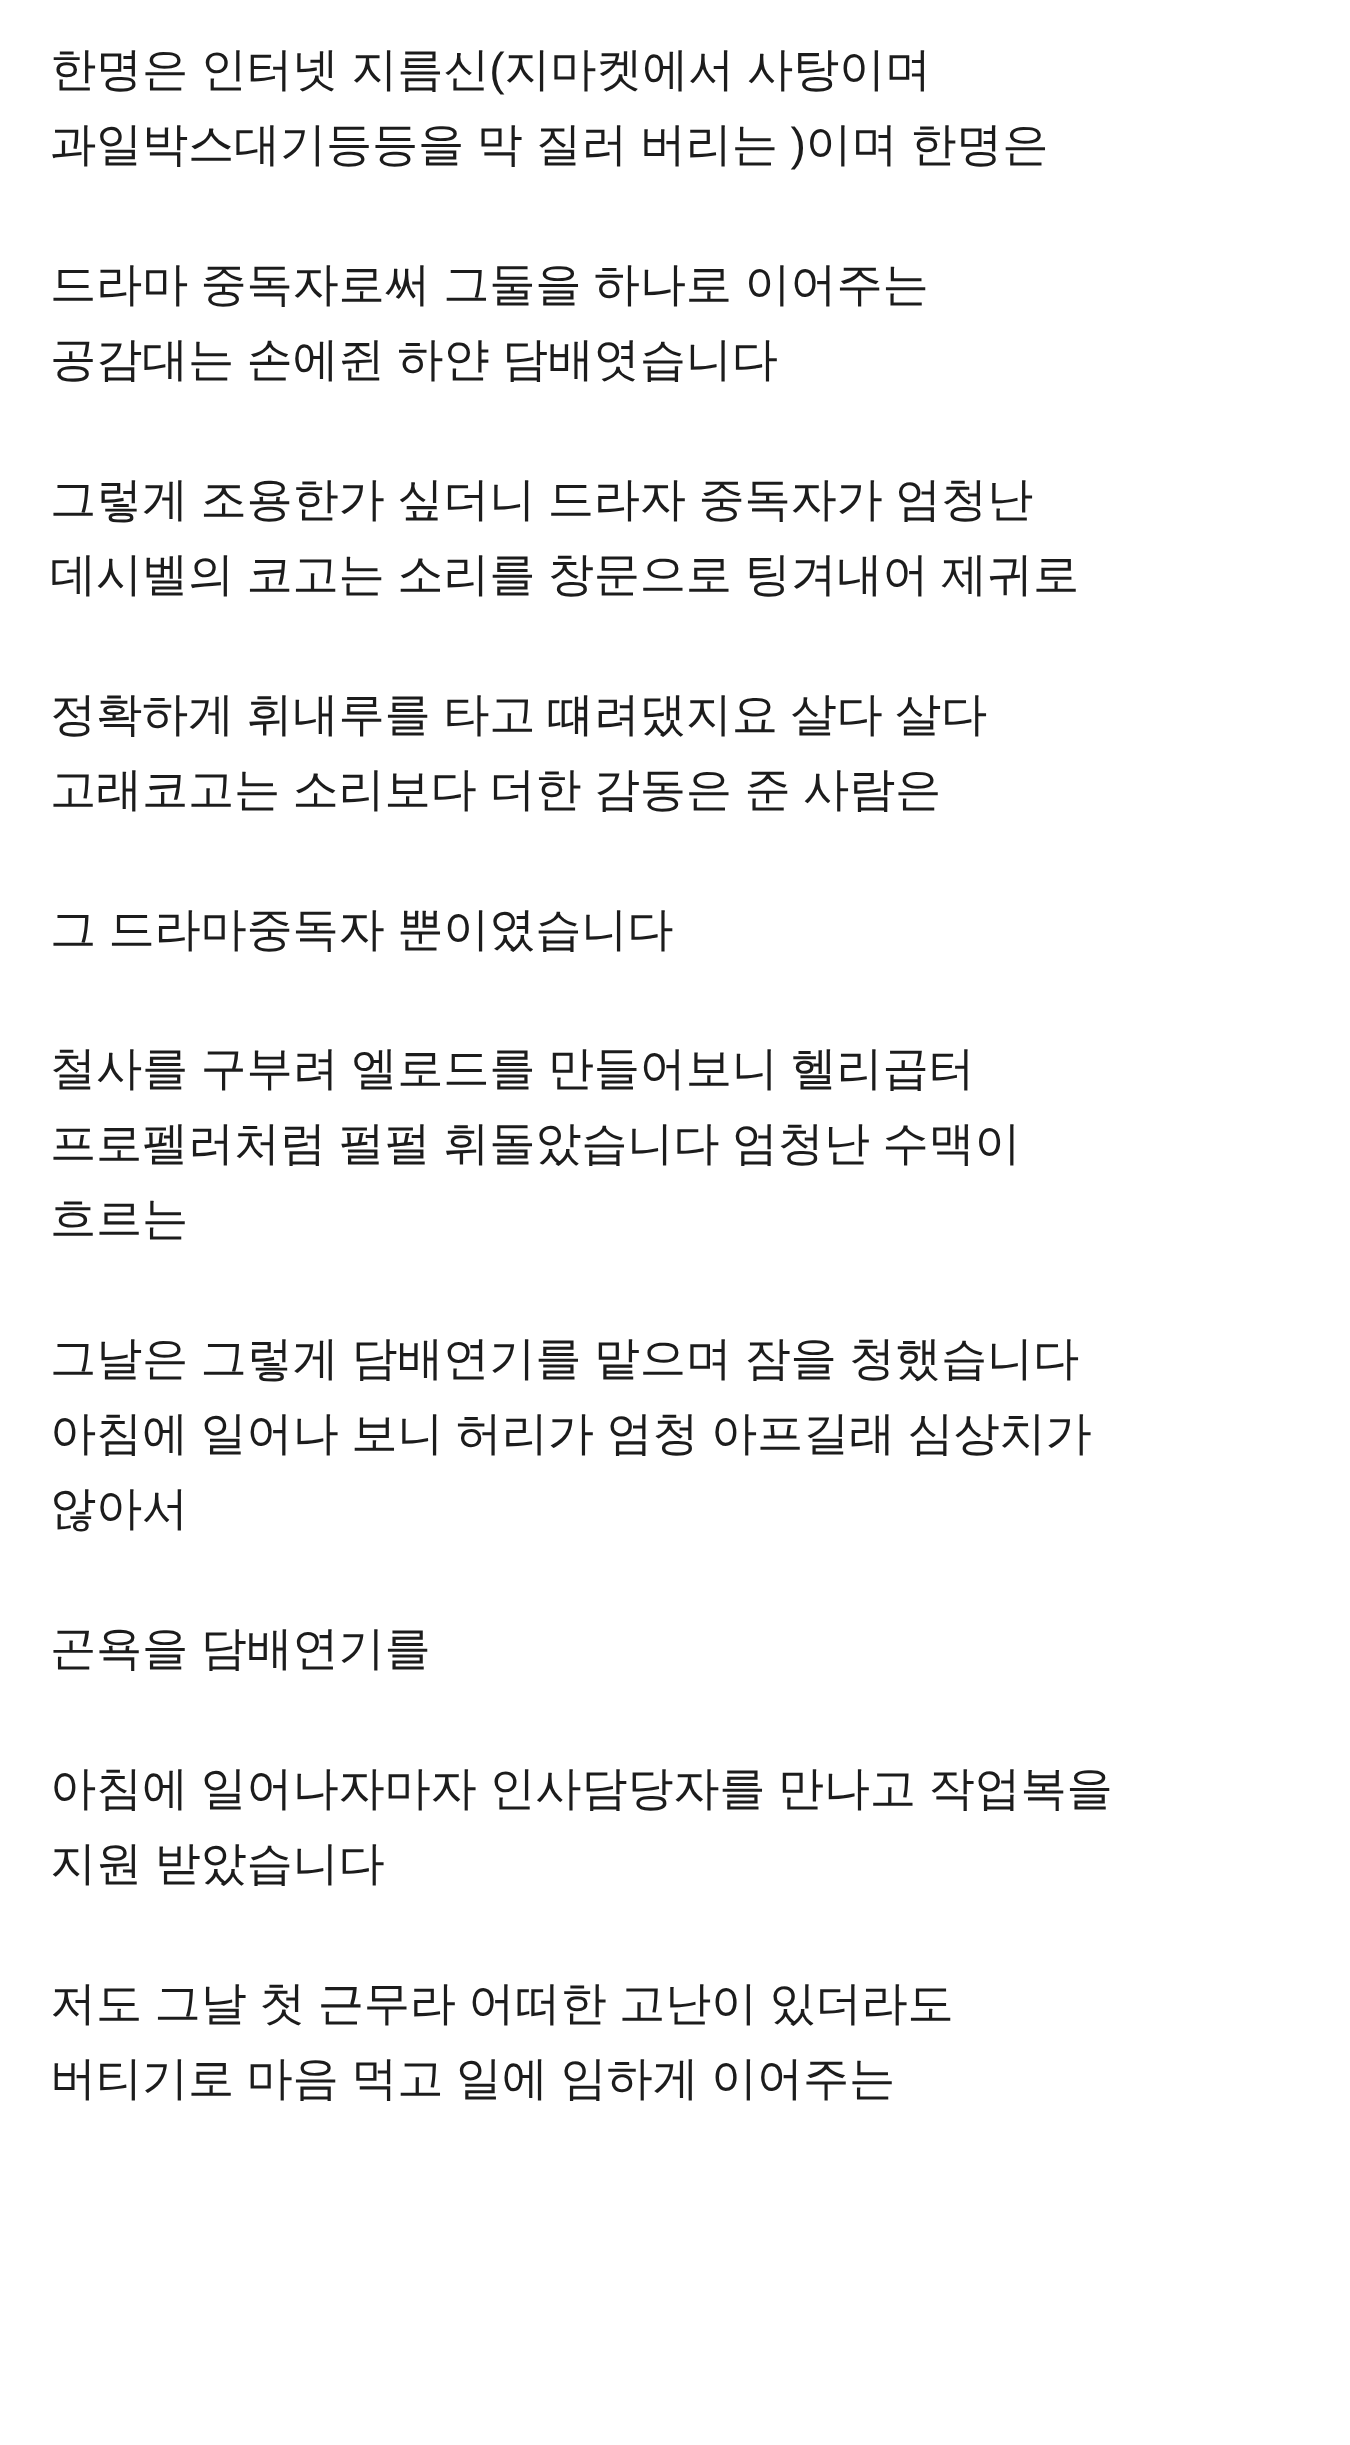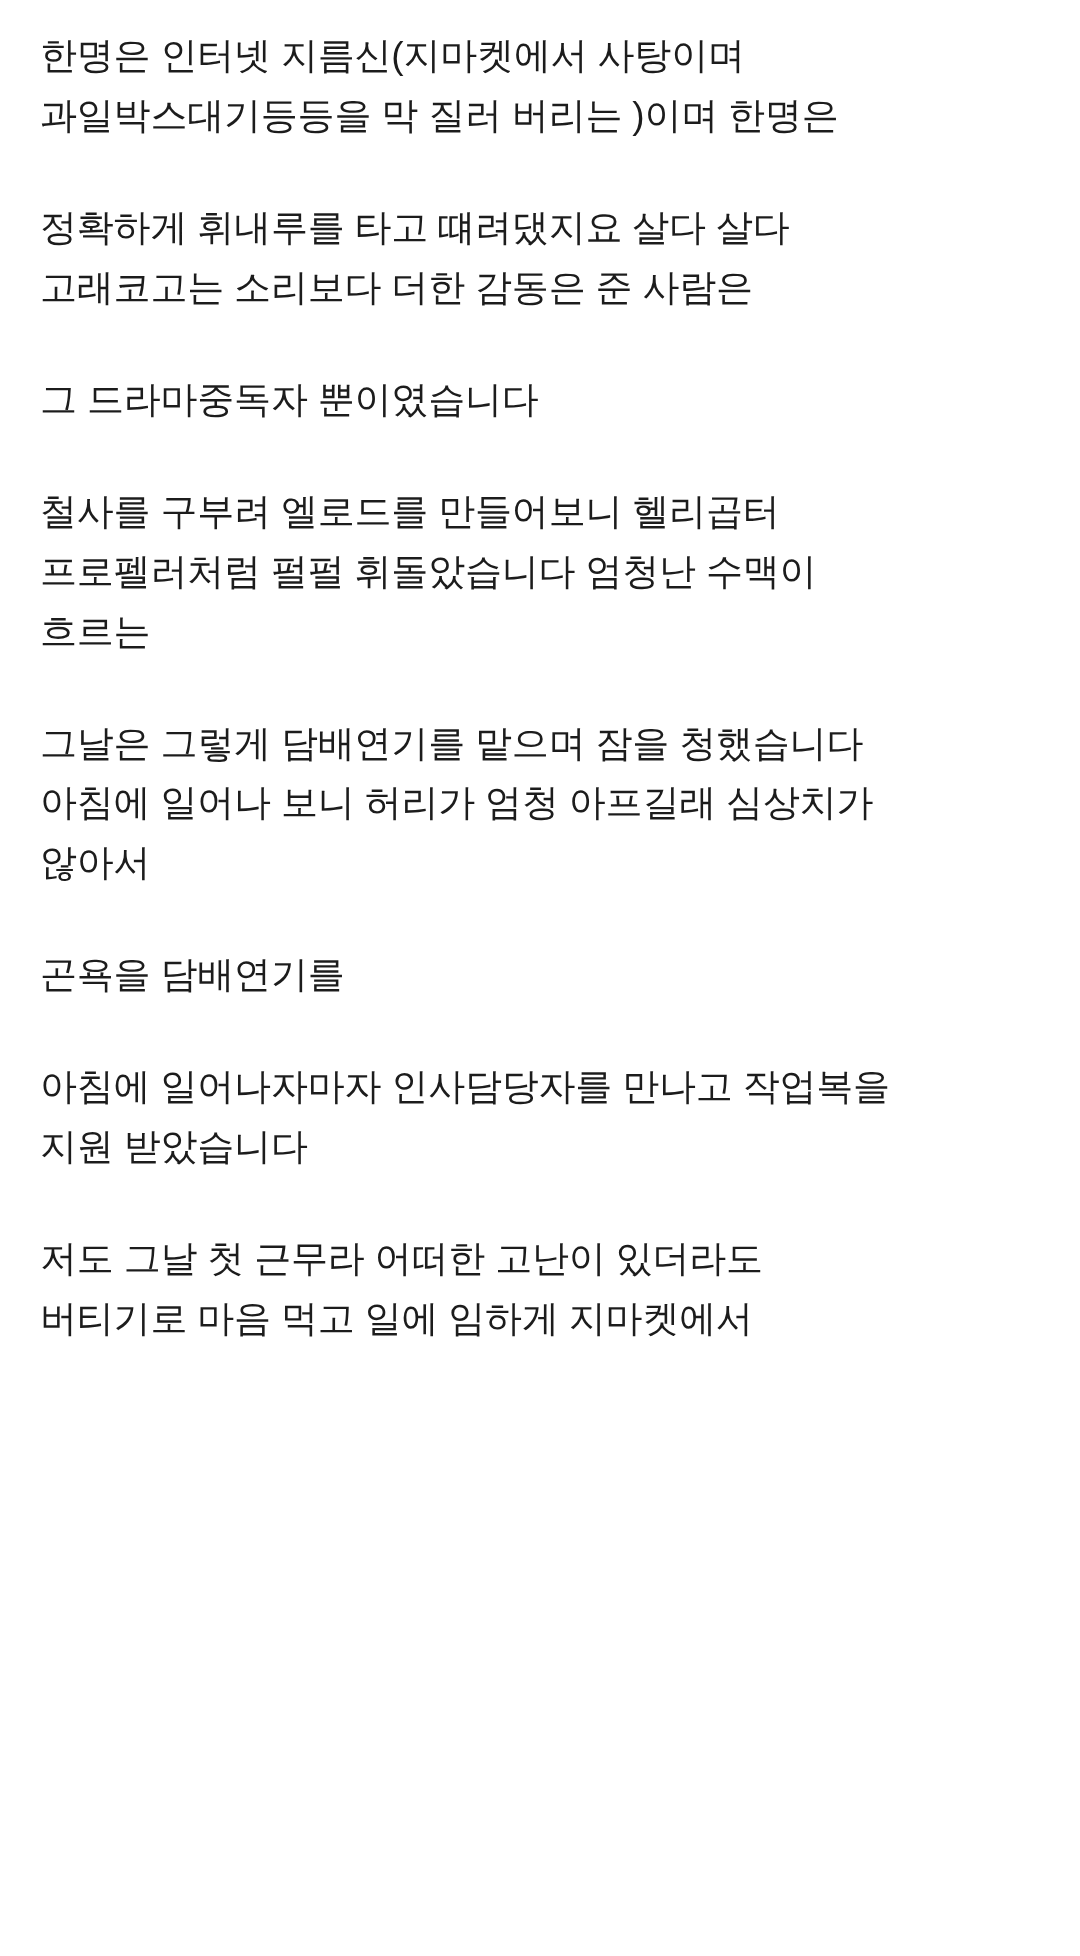--- a/index.html
+++ b/index.html
@@ -31,20 +31,22 @@
   }
   .para:last-child {
     margin-bottom: 0;
   }
 </style>
 </head>
 <body>
 
 <div class="article">
   <p class="para">한명은 인터넷 지름신(지마켓에서 사탕이며 과일박스대기등등을 막 질러 버리는 )이며 한명은</p>
+  <p class="para">드라마 중독자로써 그둘을 하나로 이어주는 공감대는 손에쥔 하얀 담배엿습니다</p>
+  <p class="para">그렇게 조용한가 싶더니 드라자 중독자가 엄청난 데시벨의 코고는 소리를 창문으로 팅겨내어 제귀로</p>
   <p class="para">정확하게 휘내루를 타고 떄려댔지요 살다 살다 고래코고는 소리보다 더한 감동은 준 사람은</p>
   <p class="para">그 드라마중독자 뿐이였습니다</p>
   <p class="para">철사를 구부려 엘로드를 만들어보니 헬리곱터 프로펠러처럼 펄펄 휘돌았습니다 엄청난 수맥이 흐르는</p>
   <p class="para">그날은 그렇게 담배연기를 맡으며 잠을 청했습니다 아침에 일어나 보니 허리가 엄청 아프길래 심상치가 않아서</p>
   <p class="para">곤욕을 담배연기를</p>
   <p class="para">아침에 일어나자마자 인사담당자를 만나고 작업복을 지원 받았습니다</p>
-  <p class="para">저도 그날 첫 근무라 어떠한 고난이 있더라도 버티기로 마음 먹고 일에 임하게 지마켓에서</p>
+  <p class="para">저도 그날 첫 근무라 어떠한 고난이 있더라도 버티기로 마음 먹고 일에 임하게 이어주는</p>
 </div>
 
 </body></html>

